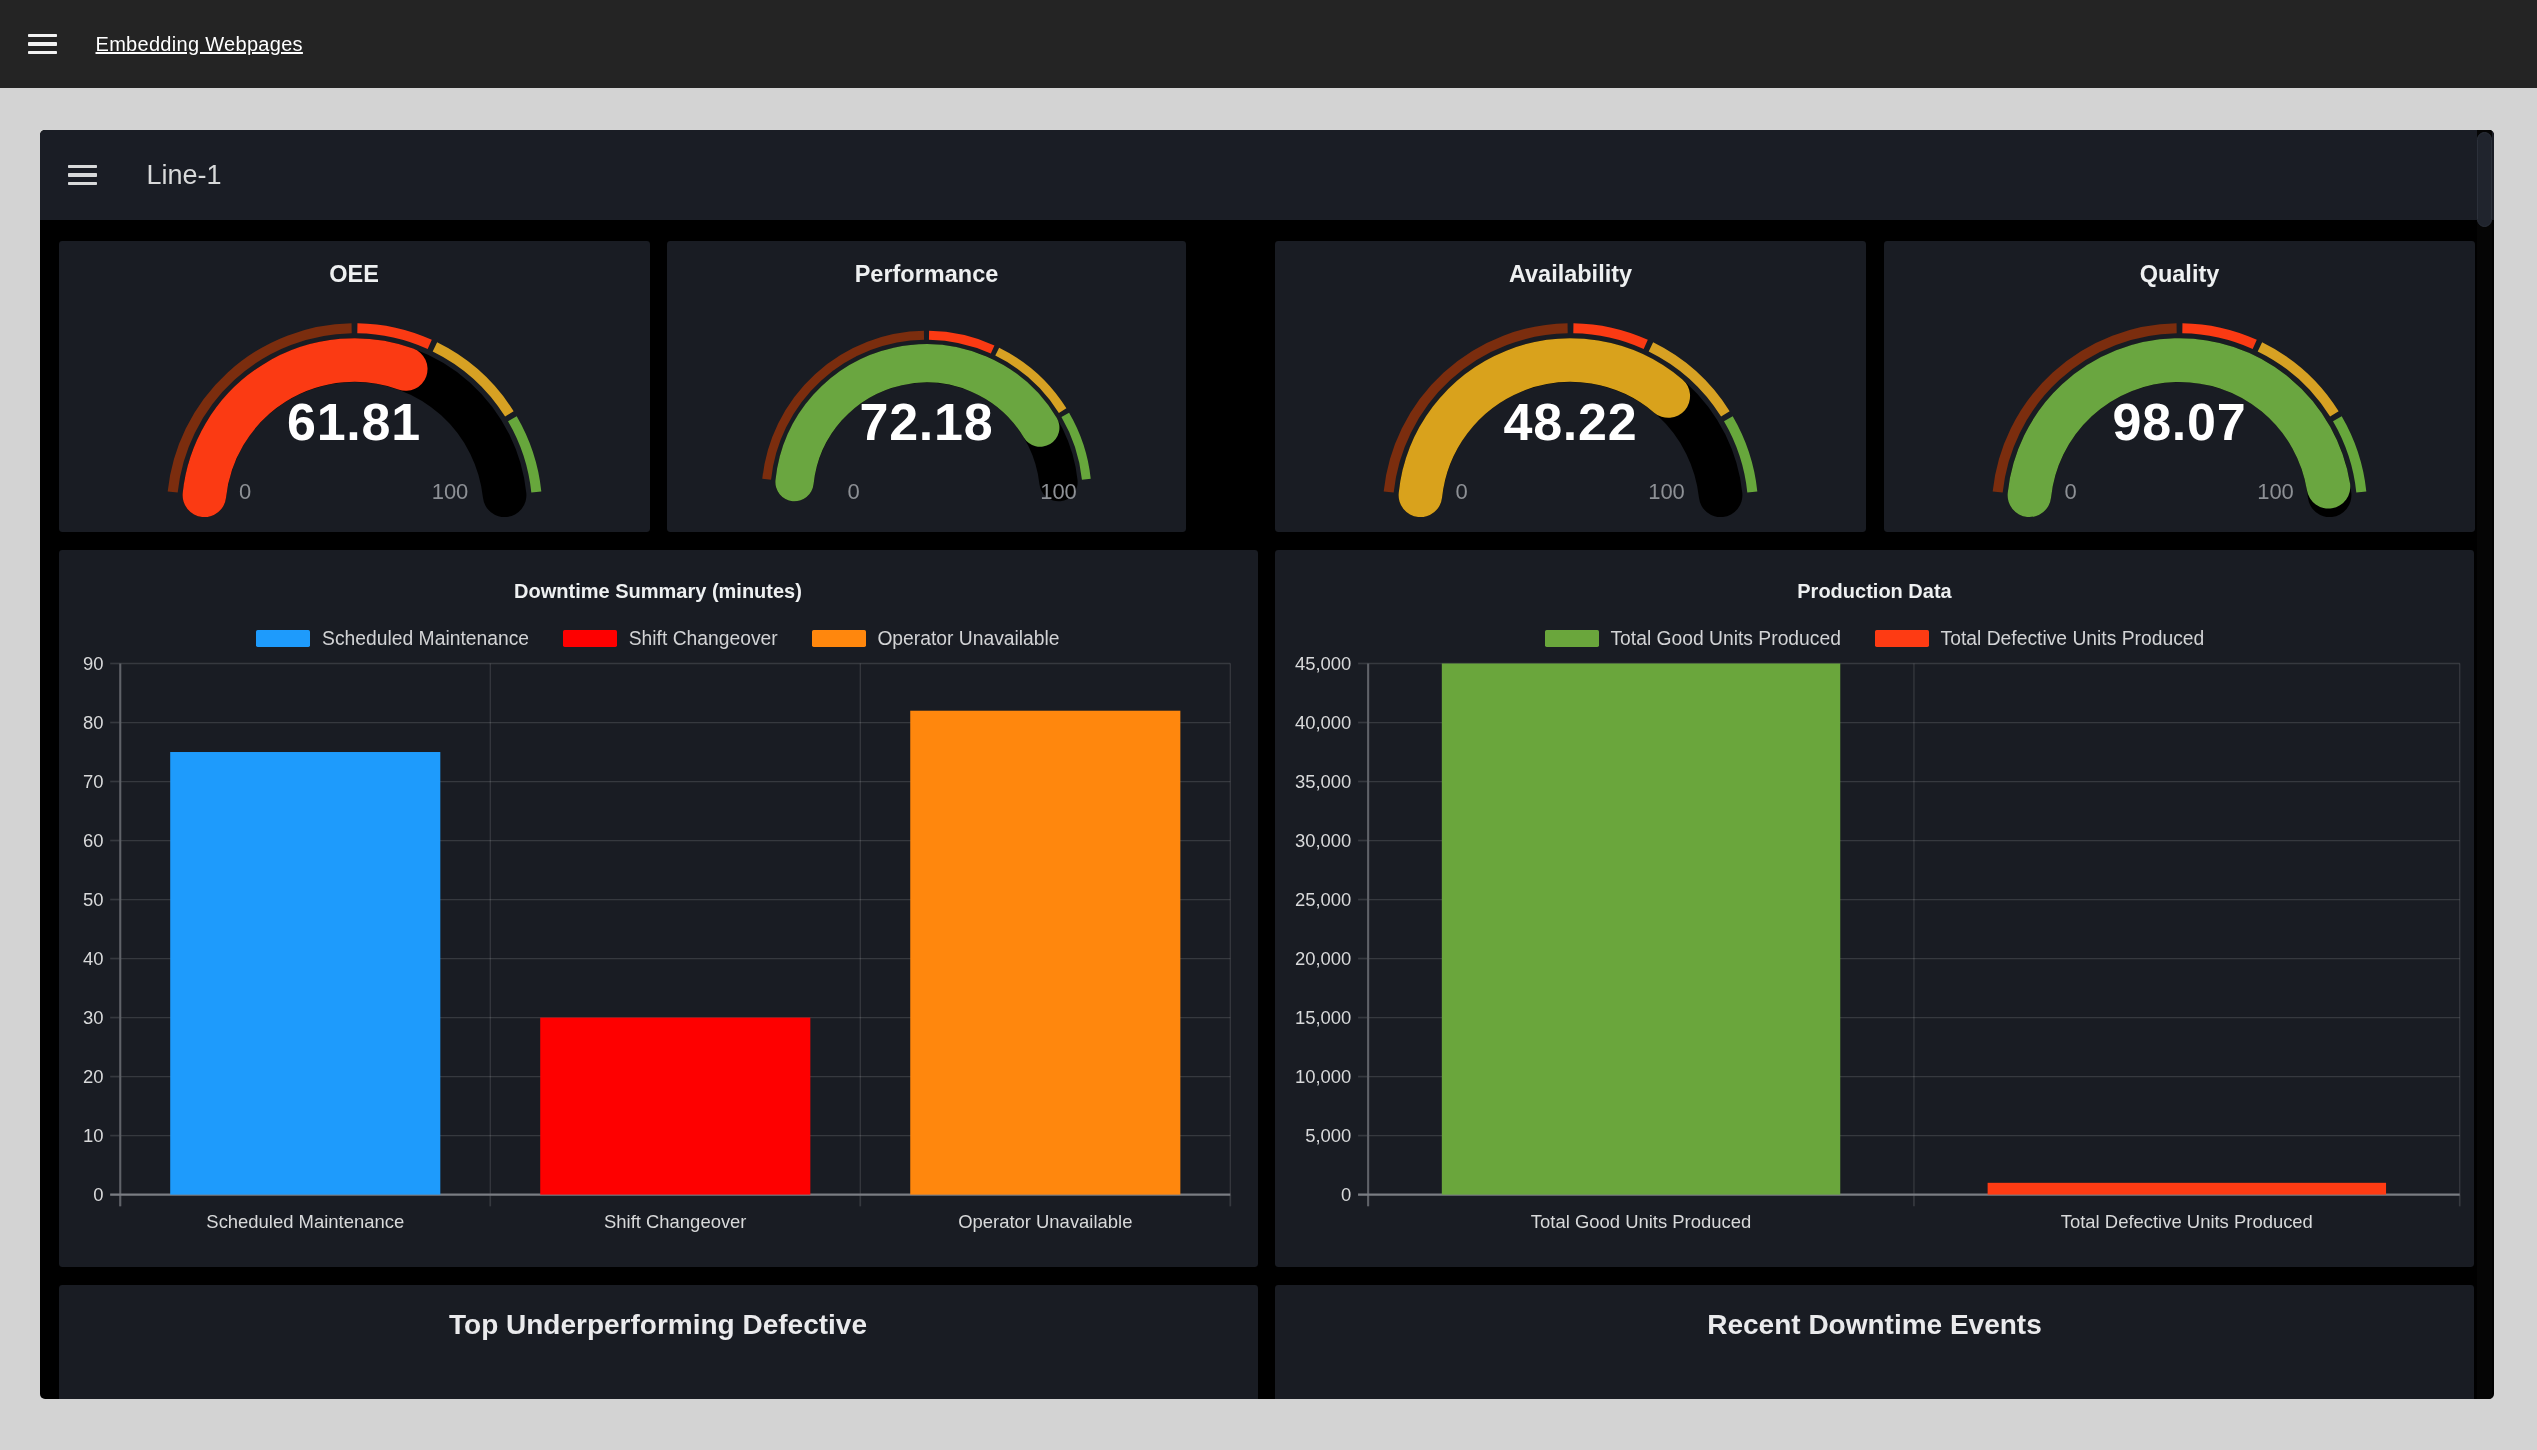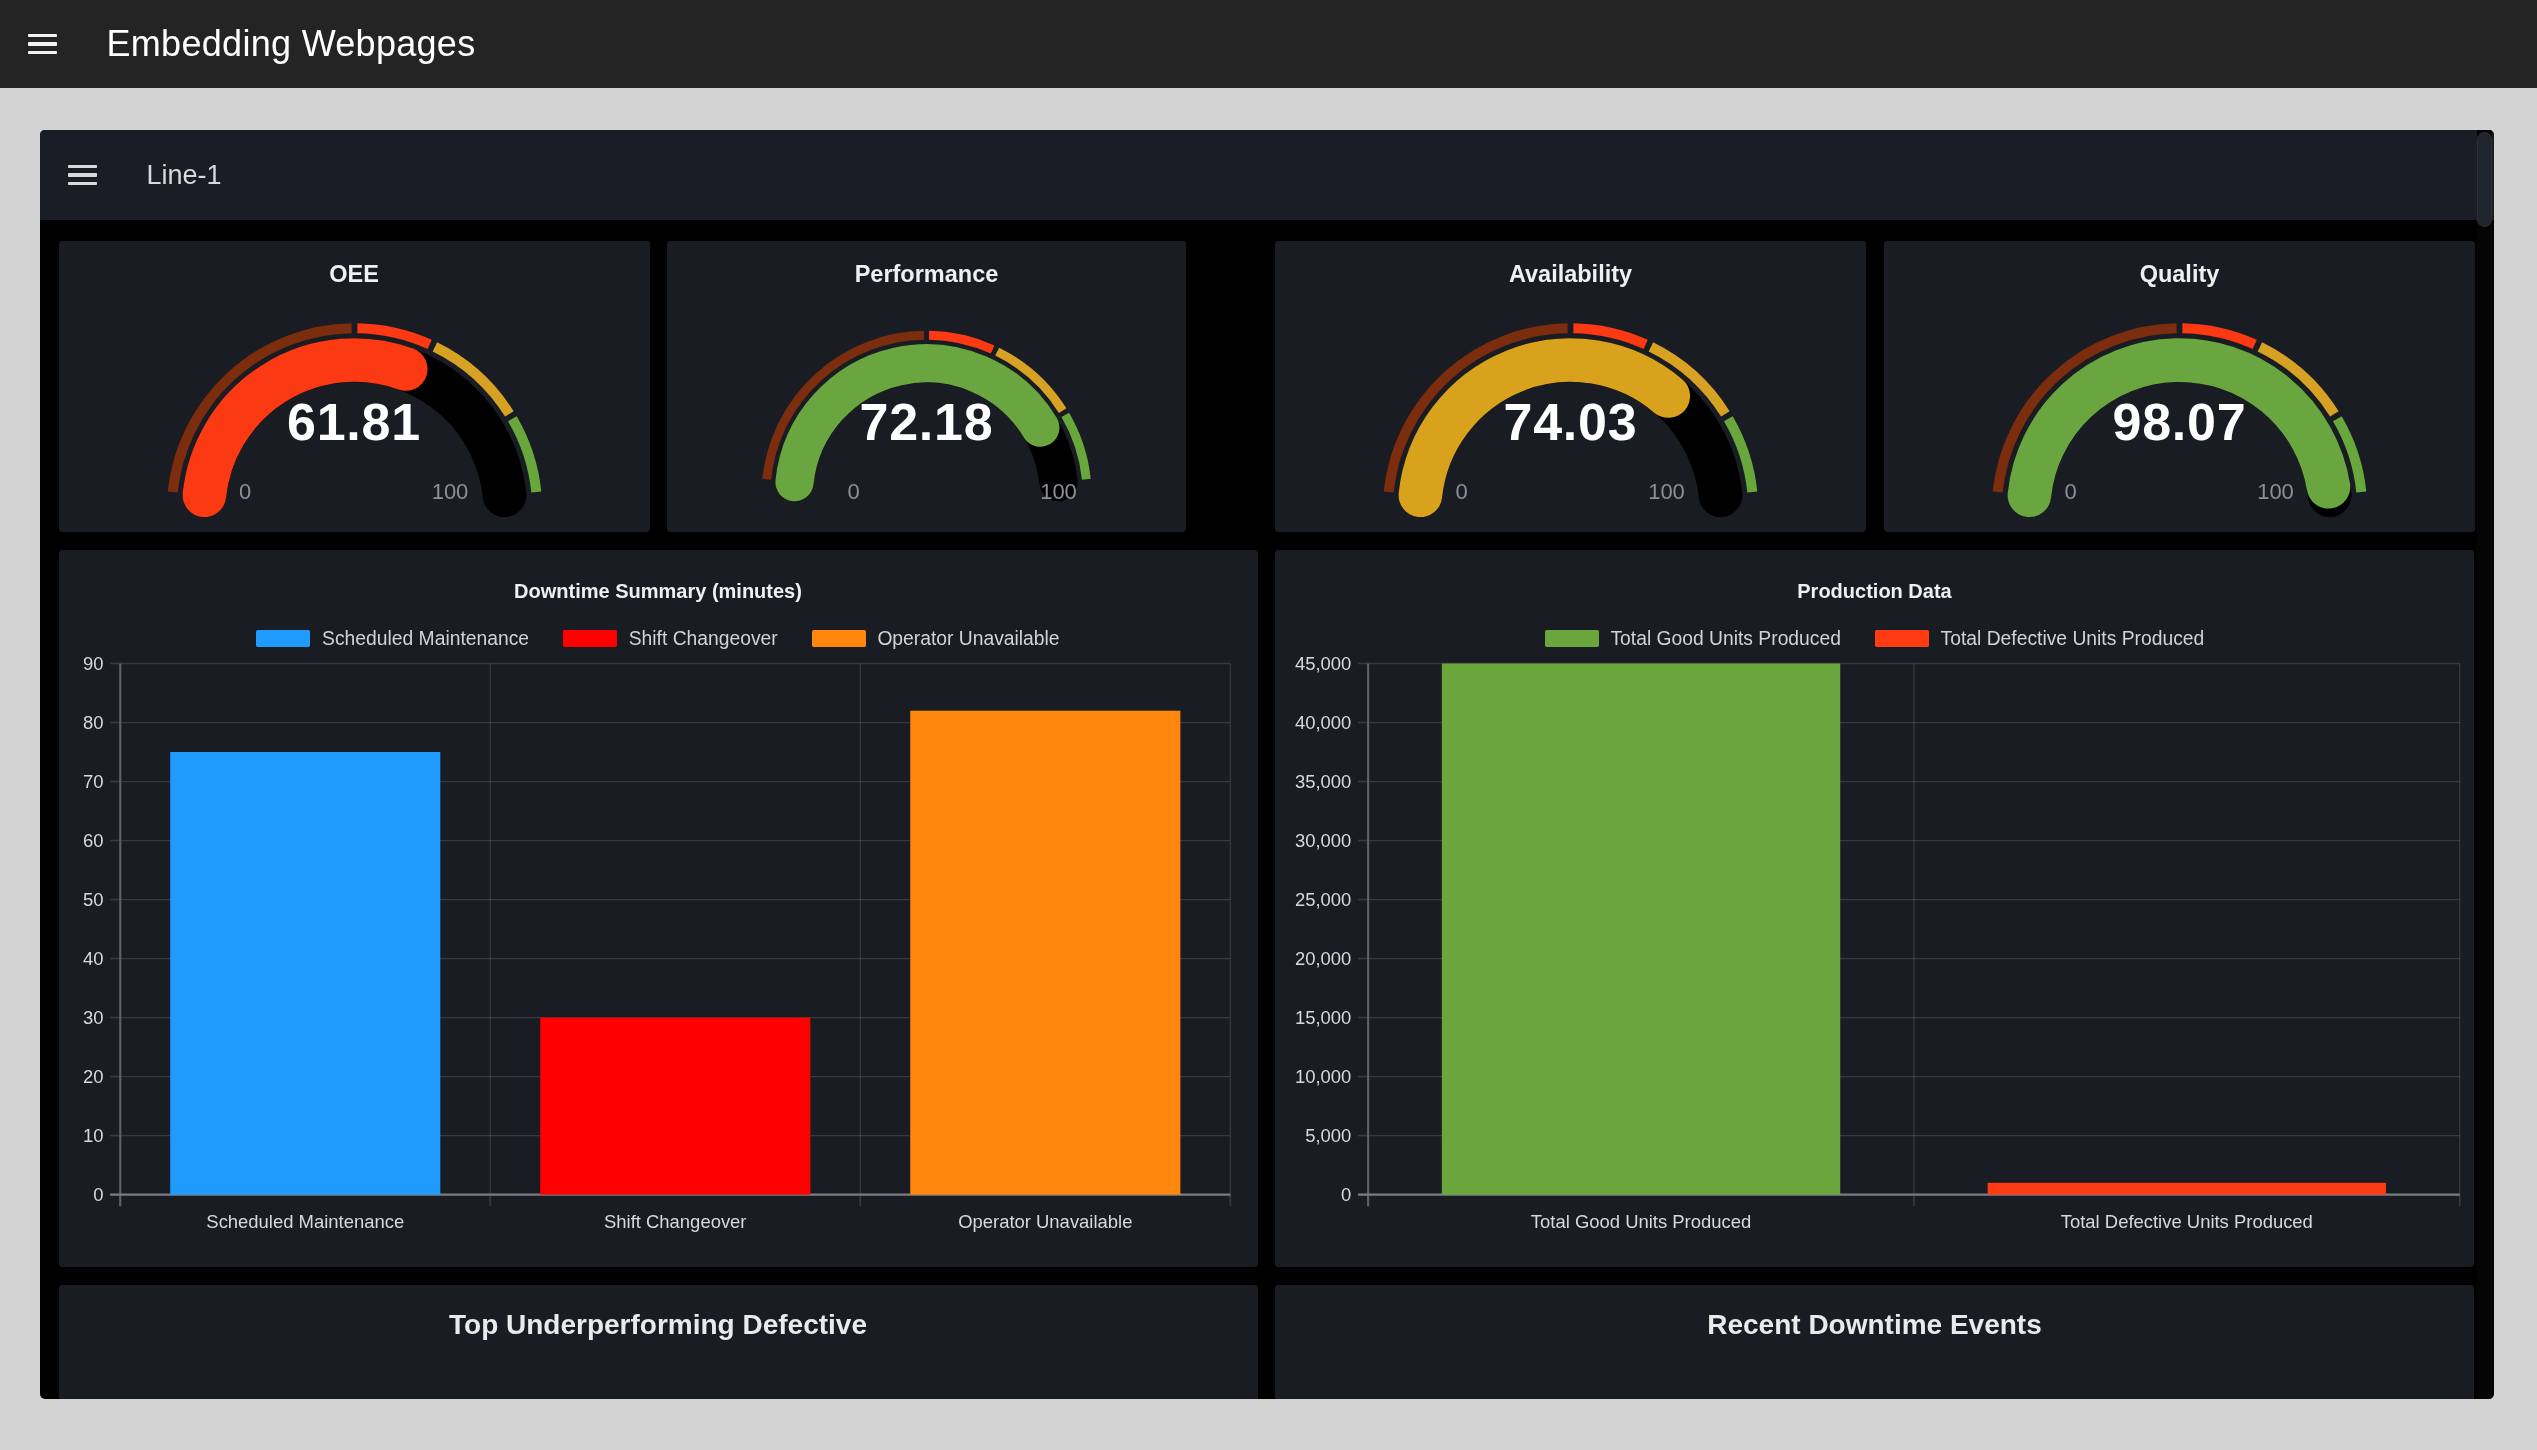--- a/index.html
+++ b/index.html
@@ -5,21 +5,21 @@
   * { margin:0; padding:0; box-sizing:border-box; }
   html,body { width:2538px; height:1450px; overflow:hidden; }
   body { background:#d3d3d3; font-family:"Liberation Sans", sans-serif; position:relative; }
 
   
   .topbar { position:absolute; left:0; top:0; width:2538px; height:88px; background:#242424;
             display:flex; align-items:center; }
   .burger { width:28.5px; display:flex; flex-direction:column; justify-content:center; gap:5px; cursor:pointer; }
   .burger i { display:block; height:3.4px; border-radius:0.8px; background:#f2f2f2; }
   .topbar .burger { margin-left:28px; }
-  .topbar-title { color:#ffffff; font-size:36px; font-weight:400; margin-left:50px; letter-spacing:0.3px; }
+  .topbar-title { color:#ffffff; font-size:20px; font-weight:400; margin-left:39px; letter-spacing:0.3px;text-decoration:underline; }
 
   
   .dash { position:absolute; left:40px; top:130px; width:2454px; height:1269px;
           background:#000000; border-radius:5px; overflow:hidden; }
   .dash-header { position:absolute; left:0; top:0; width:100%; height:90px; background:#1a1d25;
                  display:flex; align-items:center; }
   .dash-header .burger { margin-left:28px; }
   .dash-header .burger i { background:#d8d9da; }
   .dash-title { color:#d8d9da; font-size:27px; font-weight:400; margin-left:50px; }
 
@@ -109,21 +109,21 @@
   <div class="panel" style="left:1235px; top:111px; width:591px; height:291px;">
     <div class="panel-title">Availability</div>
     <svg class="gauge-svg" viewBox="0 0 704 347">
         <path d="M 135.19 299.21 A 218 218 0 0 1 348.58 104.03" stroke="#7b2d0e" stroke-width="12" fill="none"></path>
         <path d="M 355.42 104.03 A 218 218 0 0 1 441.71 123.31" stroke="#fb3a13" stroke-width="12" fill="none"></path>
         <path d="M 447.91 126.23 A 218 218 0 0 1 536.67 206.16" stroke="#d7a123" stroke-width="12" fill="none"></path>
         <path d="M 540.22 212.01 A 218 218 0 0 1 568.81 299.21" stroke="#67a73c" stroke-width="12" fill="none"></path>
         <path d="M 172.99 303.18 A 180 180 0 0 1 531.01 303.18" stroke="#000000" stroke-width="52" stroke-linecap="round" fill="none"></path>
         <path d="M 172.99 303.18 A 180 180 0 0 1 468.59 184.86" stroke="#d9a21c" stroke-width="52" stroke-linecap="round" fill="none"></path>
       </svg>
-    <div class="gauge-value">74.03</div>
+    <div class="gauge-value">48.22</div>
     <div class="gauge-min">0</div>
     <div class="gauge-max">100</div>
   </div>
 
   <div class="panel" style="left:1844px; top:111px; width:591px; height:291px;">
     <div class="panel-title">Quality</div>
     <svg class="gauge-svg" viewBox="0 0 704 347">
         <path d="M 135.19 299.21 A 218 218 0 0 1 348.58 104.03" stroke="#7b2d0e" stroke-width="12" fill="none"></path>
         <path d="M 355.42 104.03 A 218 218 0 0 1 441.71 123.31" stroke="#fb3a13" stroke-width="12" fill="none"></path>
         <path d="M 447.91 126.23 A 218 218 0 0 1 536.67 206.16" stroke="#d7a123" stroke-width="12" fill="none"></path>

